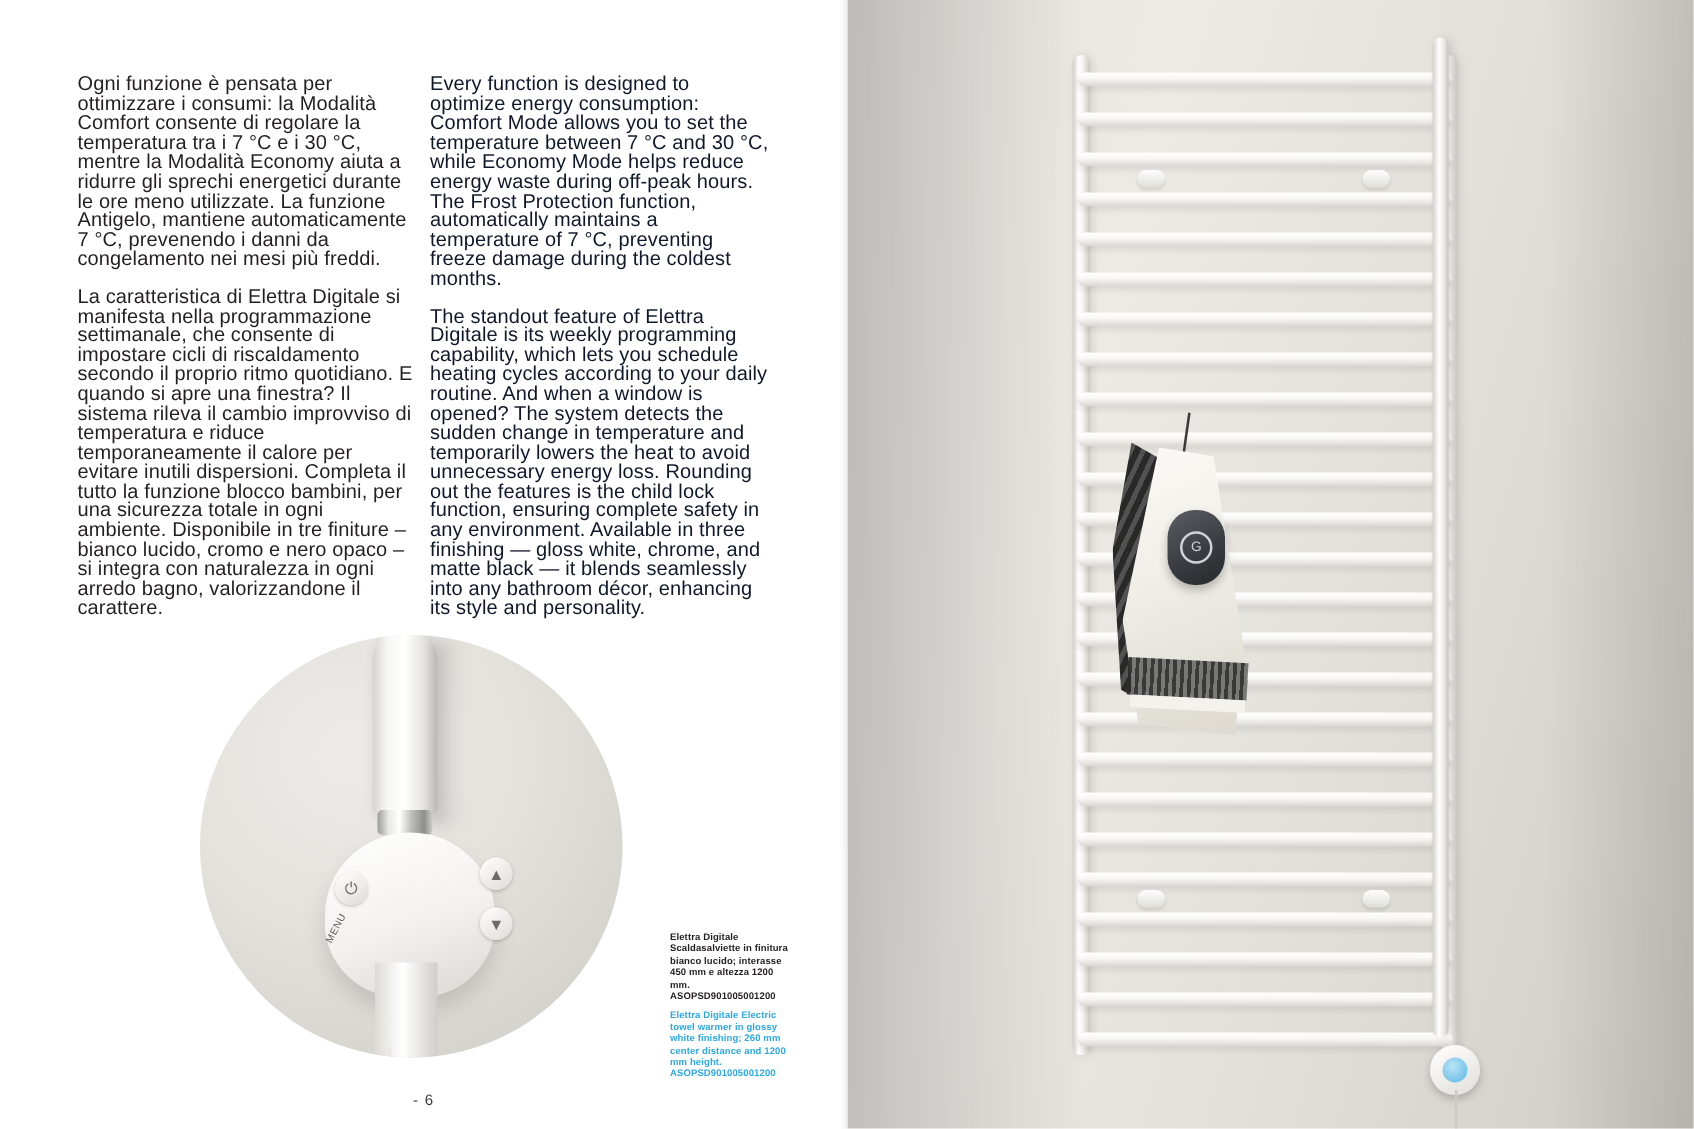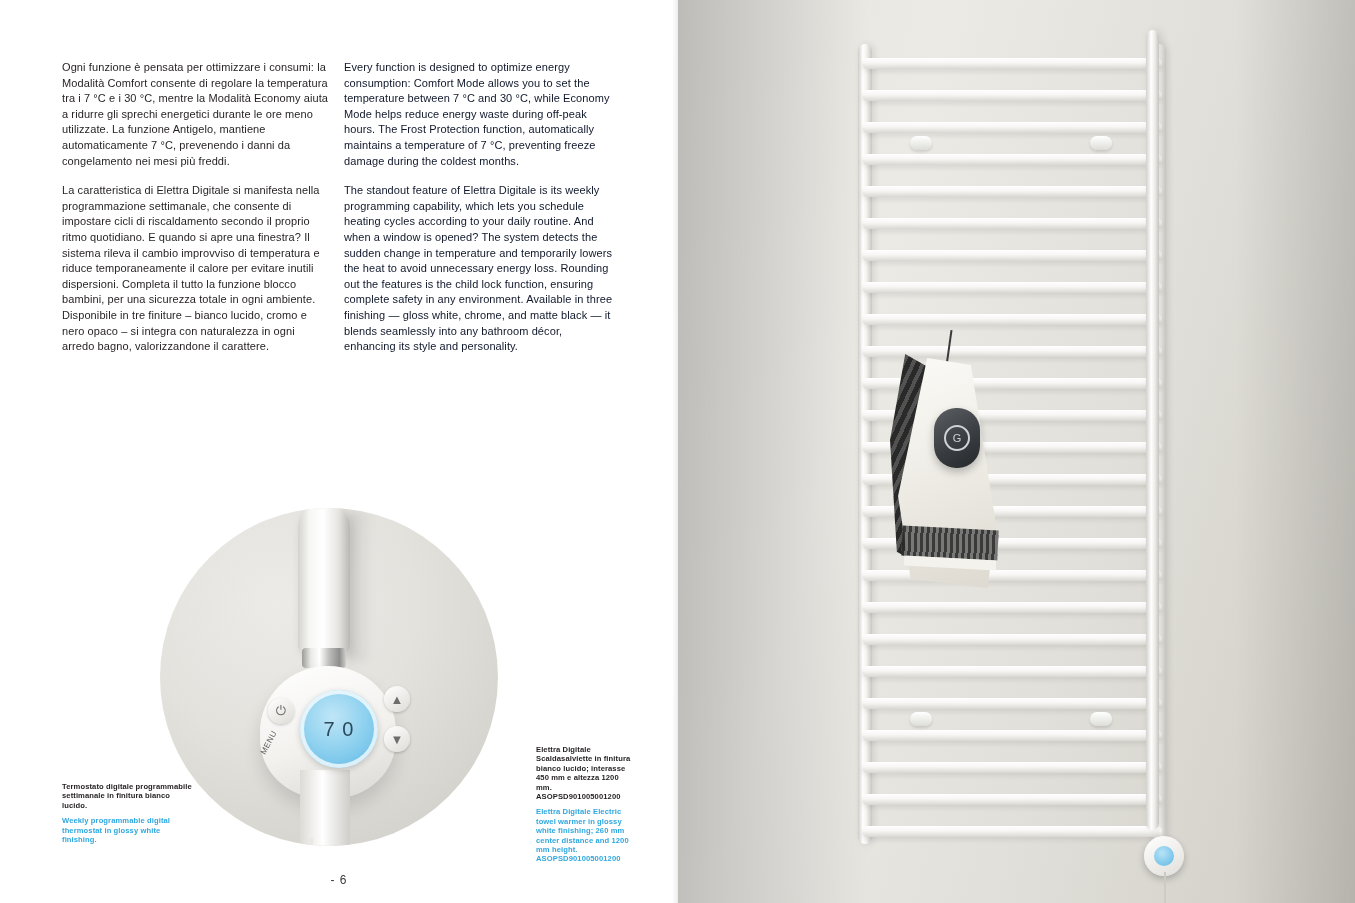--- a/index.html
+++ b/index.html
@@ -23,21 +23,21 @@
 
   
   .left-page {
     position: absolute;
     left: 0; top: 0;
     width: 678px; height: 903px;
     background: #ffffff;
   }
   .col {
     position: absolute;
-    font-size: 11px;
+    font-size: 16px;
     line-height: 15.6px;
     letter-spacing: 0.1px;
   }
   .col-it {
     left: 62px;
     top: 60px;
     width: 268px;
     color: #231f20;
   }
   .col-en {
@@ -386,41 +386,33 @@
       <p>Every function is designed to optimize energy consumption: Comfort Mode allows you to set the temperature between 7 °C and 30 °C, while Economy Mode helps reduce energy waste during off-peak hours. The Frost Protection function, automatically maintains a temperature of 7 °C, preventing freeze damage during the coldest months.</p>
       <p>The standout feature of Elettra Digitale is its weekly programming capability, which lets you schedule heating cycles according to your daily routine. And when a window is opened? The system detects the sudden change in temperature and temporarily lowers the heat to avoid unnecessary energy loss. Rounding out the features is the child lock function, ensuring complete safety in any environment. Available in three finishing — gloss white, chrome, and matte black — it blends seamlessly into any bathroom décor, enhancing its style and personality.</p>
     </div>
 
     <div class="circle-photo">
       <div class="tube"></div>
       <div class="tube-shadow"></div>
       <div class="chrome-ring"></div>
       <div class="thermo-body"></div>
       <div class="thermo-stem"></div>
-      <div class="display">
-        <span class="display-text">7 0</span>
-      </div>
       <div class="btn-round btn-power">
         <span>⏻</span>
       </div>
       <div class="btn-round btn-up">
         <span>▲</span>
       </div>
       <div class="btn-round btn-down">
         <span>▼</span>
       </div>
       <div class="menu-label">MENU</div>
       <div class="cable"></div>
     </div>
 
-    <div class="caption caption-left">
-      <span class="cap-it">Termostato digitale programmabile settimanale in finitura bianco lucido.</span>
-      <span class="gap"></span>
-      <span class="cap-en">Weekly programmable digital thermostat in glossy white finishing.</span>
-    </div>
 
     <div class="caption caption-right">
       <span class="cap-it">Elettra Digitale Scaldasalviette in finitura bianco lucido; interasse 450 mm e altezza 1200 mm.</span><br>
       <span class="cap-it">ASOPSD901005001200</span>
       <span class="gap"></span>
       <span class="cap-en">Elettra Digitale Electric towel warmer in glossy white finishing; 260 mm center distance and 1200 mm height.</span><br>
       <span class="cap-en">ASOPSD901005001200</span>
     </div>
 
     <div class="folio">- 6</div>

